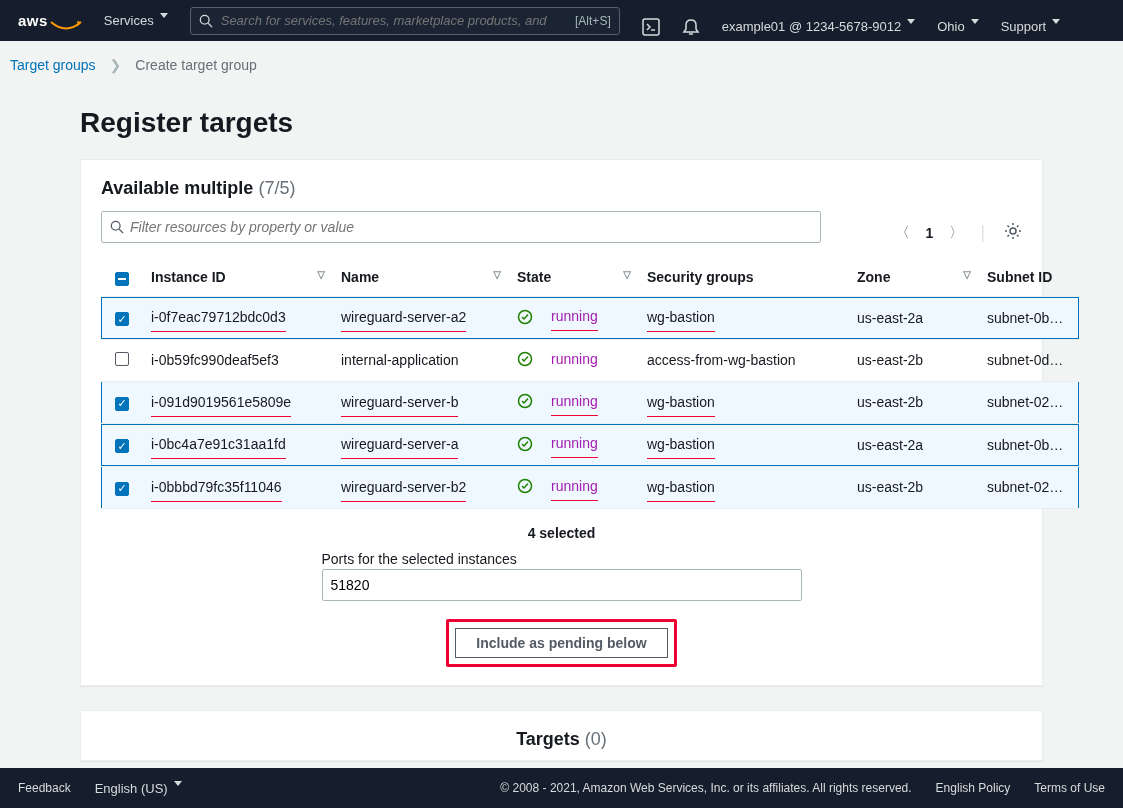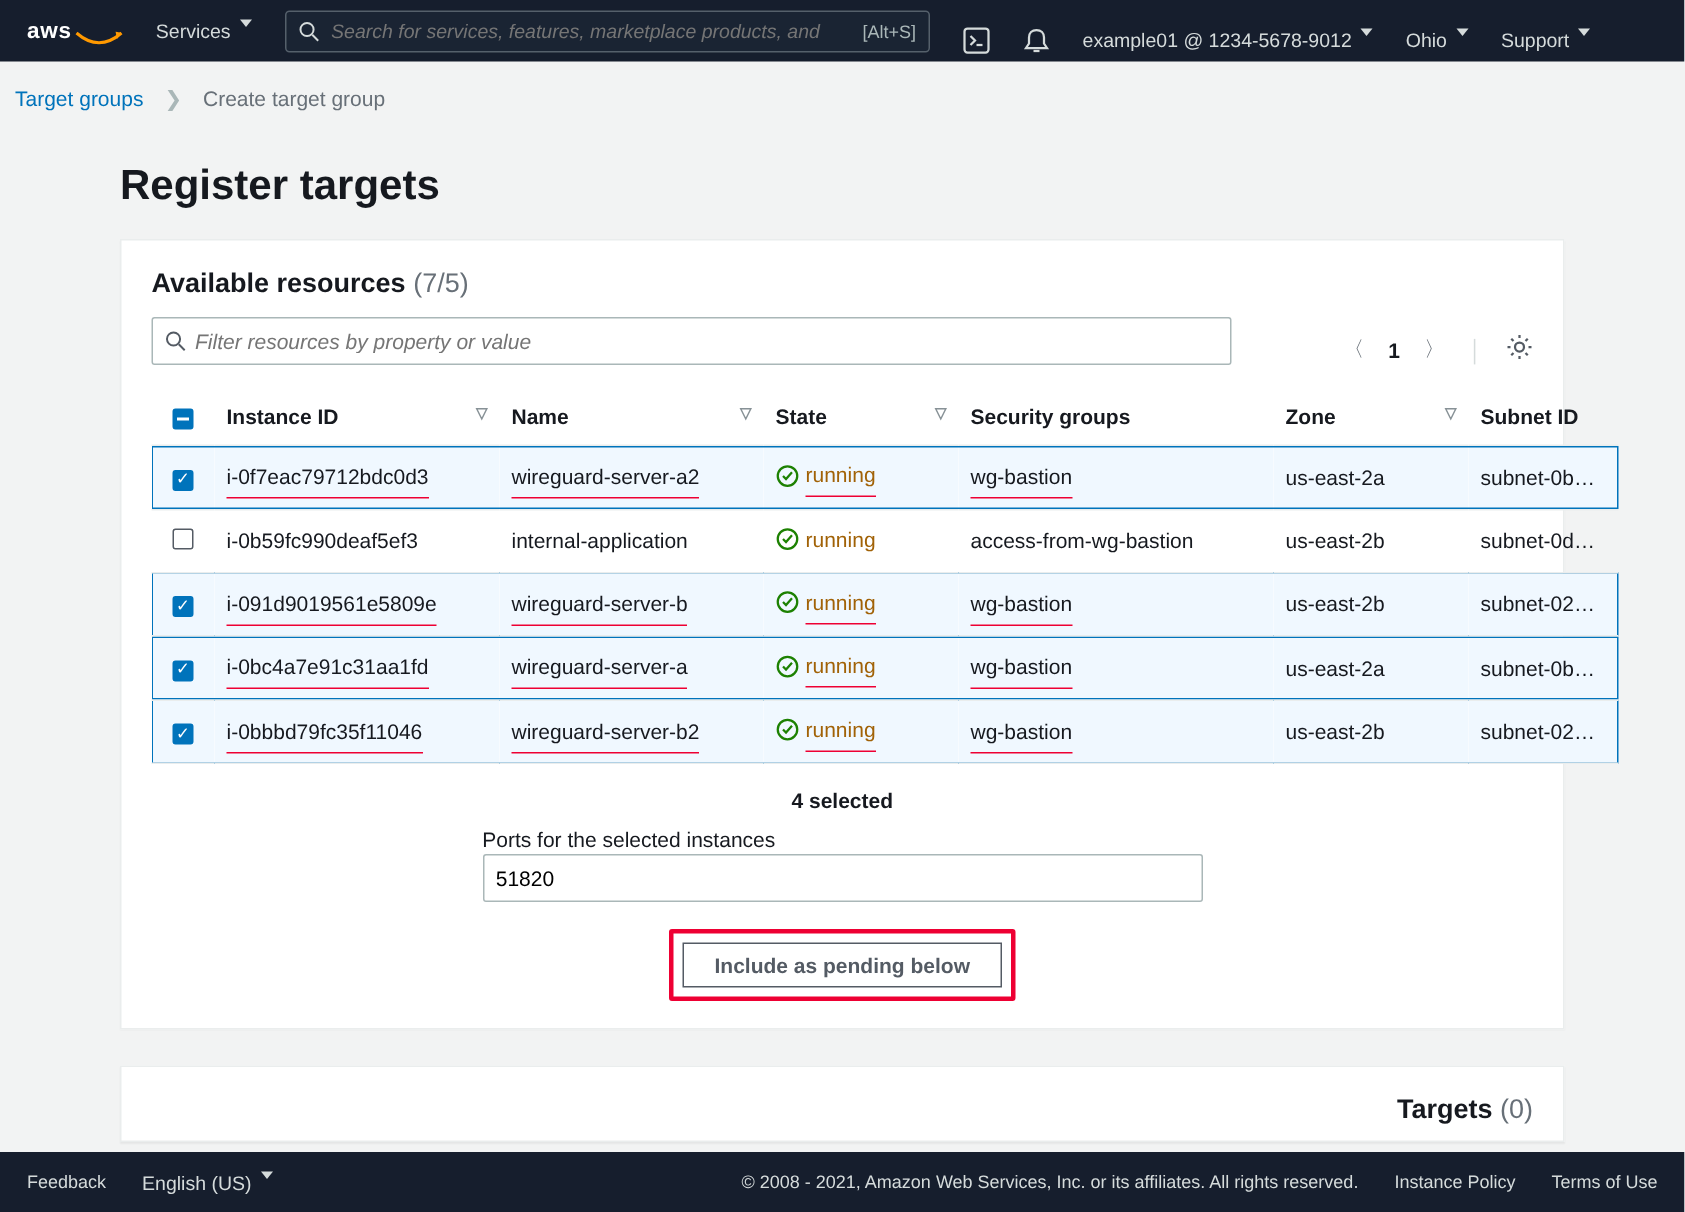--- a/index.html
+++ b/index.html
@@ -206,21 +206,21 @@
     display: inline-flex;
     align-items: center; justify-content: center;
     background: #fff;
     cursor: pointer;
   }
   .chk.checked { background: #0073bb; border-color: #0073bb; }
   .chk.checked::after { content: "✓"; color: #fff; font-size: 11px; line-height: 1; }
   .chk.mixed { background: #0073bb; border-color: #0073bb; }
   .chk.mixed::after { content: ""; width: 8px; height: 2px; background: #fff; display: block; }
 
-  .status-ok { color: #a16207; display: inline-flex; align-items: center; gap: 4px; }
+  .status-ok { color: #a21caf; display: inline-flex; align-items: center; gap: 18px; }
   .status-ok svg { stroke: #1d8102; }
 
   .redline { border-bottom: 1.5px solid #e03; display:inline-block; padding-bottom: 6px; margin-bottom:-6px;}
 
   .selected-count {
     text-align: center;
     font-weight: 700;
     margin: 16px 0 10px;
   }
   .ports-block {
@@ -247,21 +247,21 @@
   .btn-include {
     border: 1px solid #545b64;
     background: #fff;
     padding: 6px 20px;
     font-weight: 700;
     font-size: 14px;
     color: #545b64;
     cursor: pointer;
   }
 
-  .panel-head-row { display:flex; align-items:center; justify-content:flex-end; }
+  .panel-head-row { display:flex; align-items:center; justify-content:flex-start;flex-direction:column; }
   .remove-pending {
     border: 1px solid #d5dbdb; background:#fff; color:#aab7b8;
     padding: 6px 16px; font-weight:700; font-size:14px; cursor:default;
   }
 
   
   .footer {
     position: absolute;
     bottom: 0; left: 0; right: 0;
     background: #161e2d;
@@ -339,21 +339,21 @@
       <a href="#">Target groups</a>
       <span class="chev">❯</span>
       <span class="cur">Create target group</span>
     </div>
 
     <div class="page-wrap">
       <h1 class="page-title">Register targets</h1>
 
       <div class="panel">
         <div class="panel-head">
-          <span>Available resources</span>
+          <span>Available multiple</span>
           <span class="count">(7/5)</span>
         </div>
 
         <div class="filter-row">
           <div class="filter-input">
             <svg width="14" height="14" viewBox="0 0 16 16">
               <circle cx="6.5" cy="6.5" r="5" stroke="#545b64" stroke-width="1.5" fill="none"></circle>
               <line x1="10.5" y1="10.5" x2="15" y2="15" stroke="#545b64" stroke-width="1.5"></line>
             </svg>
             <input placeholder="Filter resources by property or value" style="">
@@ -493,15 +493,15 @@
 </div>
 
 <div class="footer">
   <a href="#">Feedback</a>
   <div class="nav-item">
     <span>English (US)</span>
     <span class="caret-down"></span>
   </div>
   <div class="spacer"></div>
   <span>© 2008 - 2021, Amazon Web Services, Inc. or its affiliates. All rights reserved.</span>
-  <a href="#">Instance Policy</a>
+  <a href="#">English Policy</a>
   <a href="#">Terms of Use</a>
 </div>
 
 </body></html>

